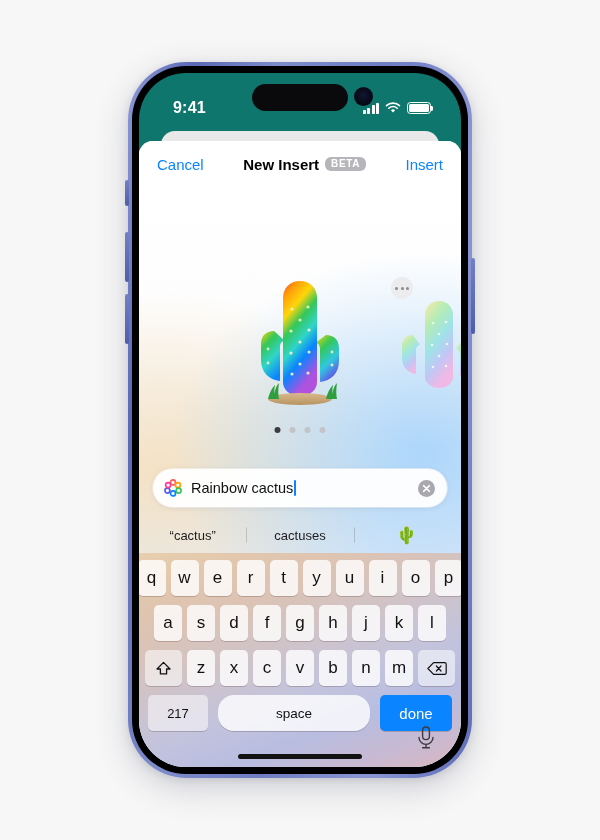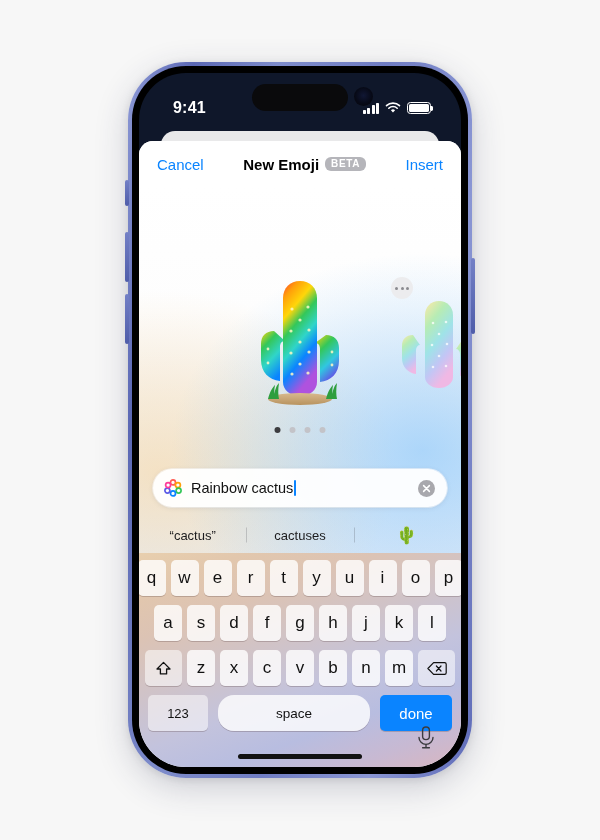--- a/index.html
+++ b/index.html
@@ -20,21 +20,21 @@
     padding: 4px;
     box-shadow: 0 10px 34px rgba(40,44,80,.20), 0 2px 8px rgba(0,0,0,.10);
   }
   .phone-inner {
     position: relative; width: 100%; height: 100%;
     border-radius: 54px; background: #000; padding: 7px;
   }
   .screen {
     position: relative; width: 100%; height: 100%;
     border-radius: 47px; overflow: hidden;
-    background: #0f172a;
+    background: #0f766e;
   }
   .btn-side {
     position: absolute; border-radius: 3px;
     background: linear-gradient(180deg,#7380c6,#4f5da9);
   }
   .btn-silent { left: -3px; top: 118px; width: 4px; height: 26px; }
   .btn-volup  { left: -3px; top: 170px; width: 4px; height: 50px; }
   .btn-voldn  { left: -3px; top: 232px; width: 4px; height: 50px; }
   .btn-power  { right: -3px; top: 196px; width: 4px; height: 76px; }
 
@@ -240,21 +240,21 @@
         <div class="island"></div>
         <div class="island-cam"></div>
 
         <div class="sheet-back"></div>
 
         <div class="sheet">
 
           <div class="navbar">
             <button class="nav-btn">Cancel</button>
             <div class="nav-title-wrap">
-              <span class="nav-title">New Emoji</span>
+              <span class="nav-title">New Insert</span>
               <span class="beta-badge">BETA</span>
             </div>
             <button class="nav-btn">Insert</button>
           </div>
 
           <div class="canvas">
 
             <div class="more-btn">
               <i></i>
                 <i></i>
@@ -428,21 +428,21 @@
               <div class="key letter">m</div>
               <div class="key wide">
                 <svg width="20" height="15" viewBox="0 0 20 15">
                   <path d="M6.6 1.6h11a1.6 1.6 0 0 1 1.6 1.6v8.6a1.6 1.6 0 0 1-1.6 1.6h-11L.9 7.5z" fill="none" stroke="#111" stroke-width="1.2" stroke-linejoin="round"></path>
                   <path d="M9.4 5 14 10M14 5 9.4 10" stroke="#111" stroke-width="1.2" stroke-linecap="round"></path>
                 </svg>
               </div>
             </div>
 
             <div class="kbrow r4">
-              <div class="key num">123</div>
+              <div class="key num">217</div>
               <div class="key space">space</div>
               <div class="key done">done</div>
             </div>
 
             <div class="kb-bottom">
               <svg class="mic" viewBox="0 0 22 26">
                 <rect x="7.6" y="2" width="6.8" height="12.6" rx="3.4" fill="none" stroke="#3b3b3f" stroke-width="1.4"></rect>
                 <path d="M4 12.4a7 7 0 0 0 14 0" fill="none" stroke="#3b3b3f" stroke-width="1.4" stroke-linecap="round"></path>
                 <path d="M11 19.4v3.4M7.6 22.8h6.8" stroke="#3b3b3f" stroke-width="1.4" stroke-linecap="round"></path>
               </svg>

